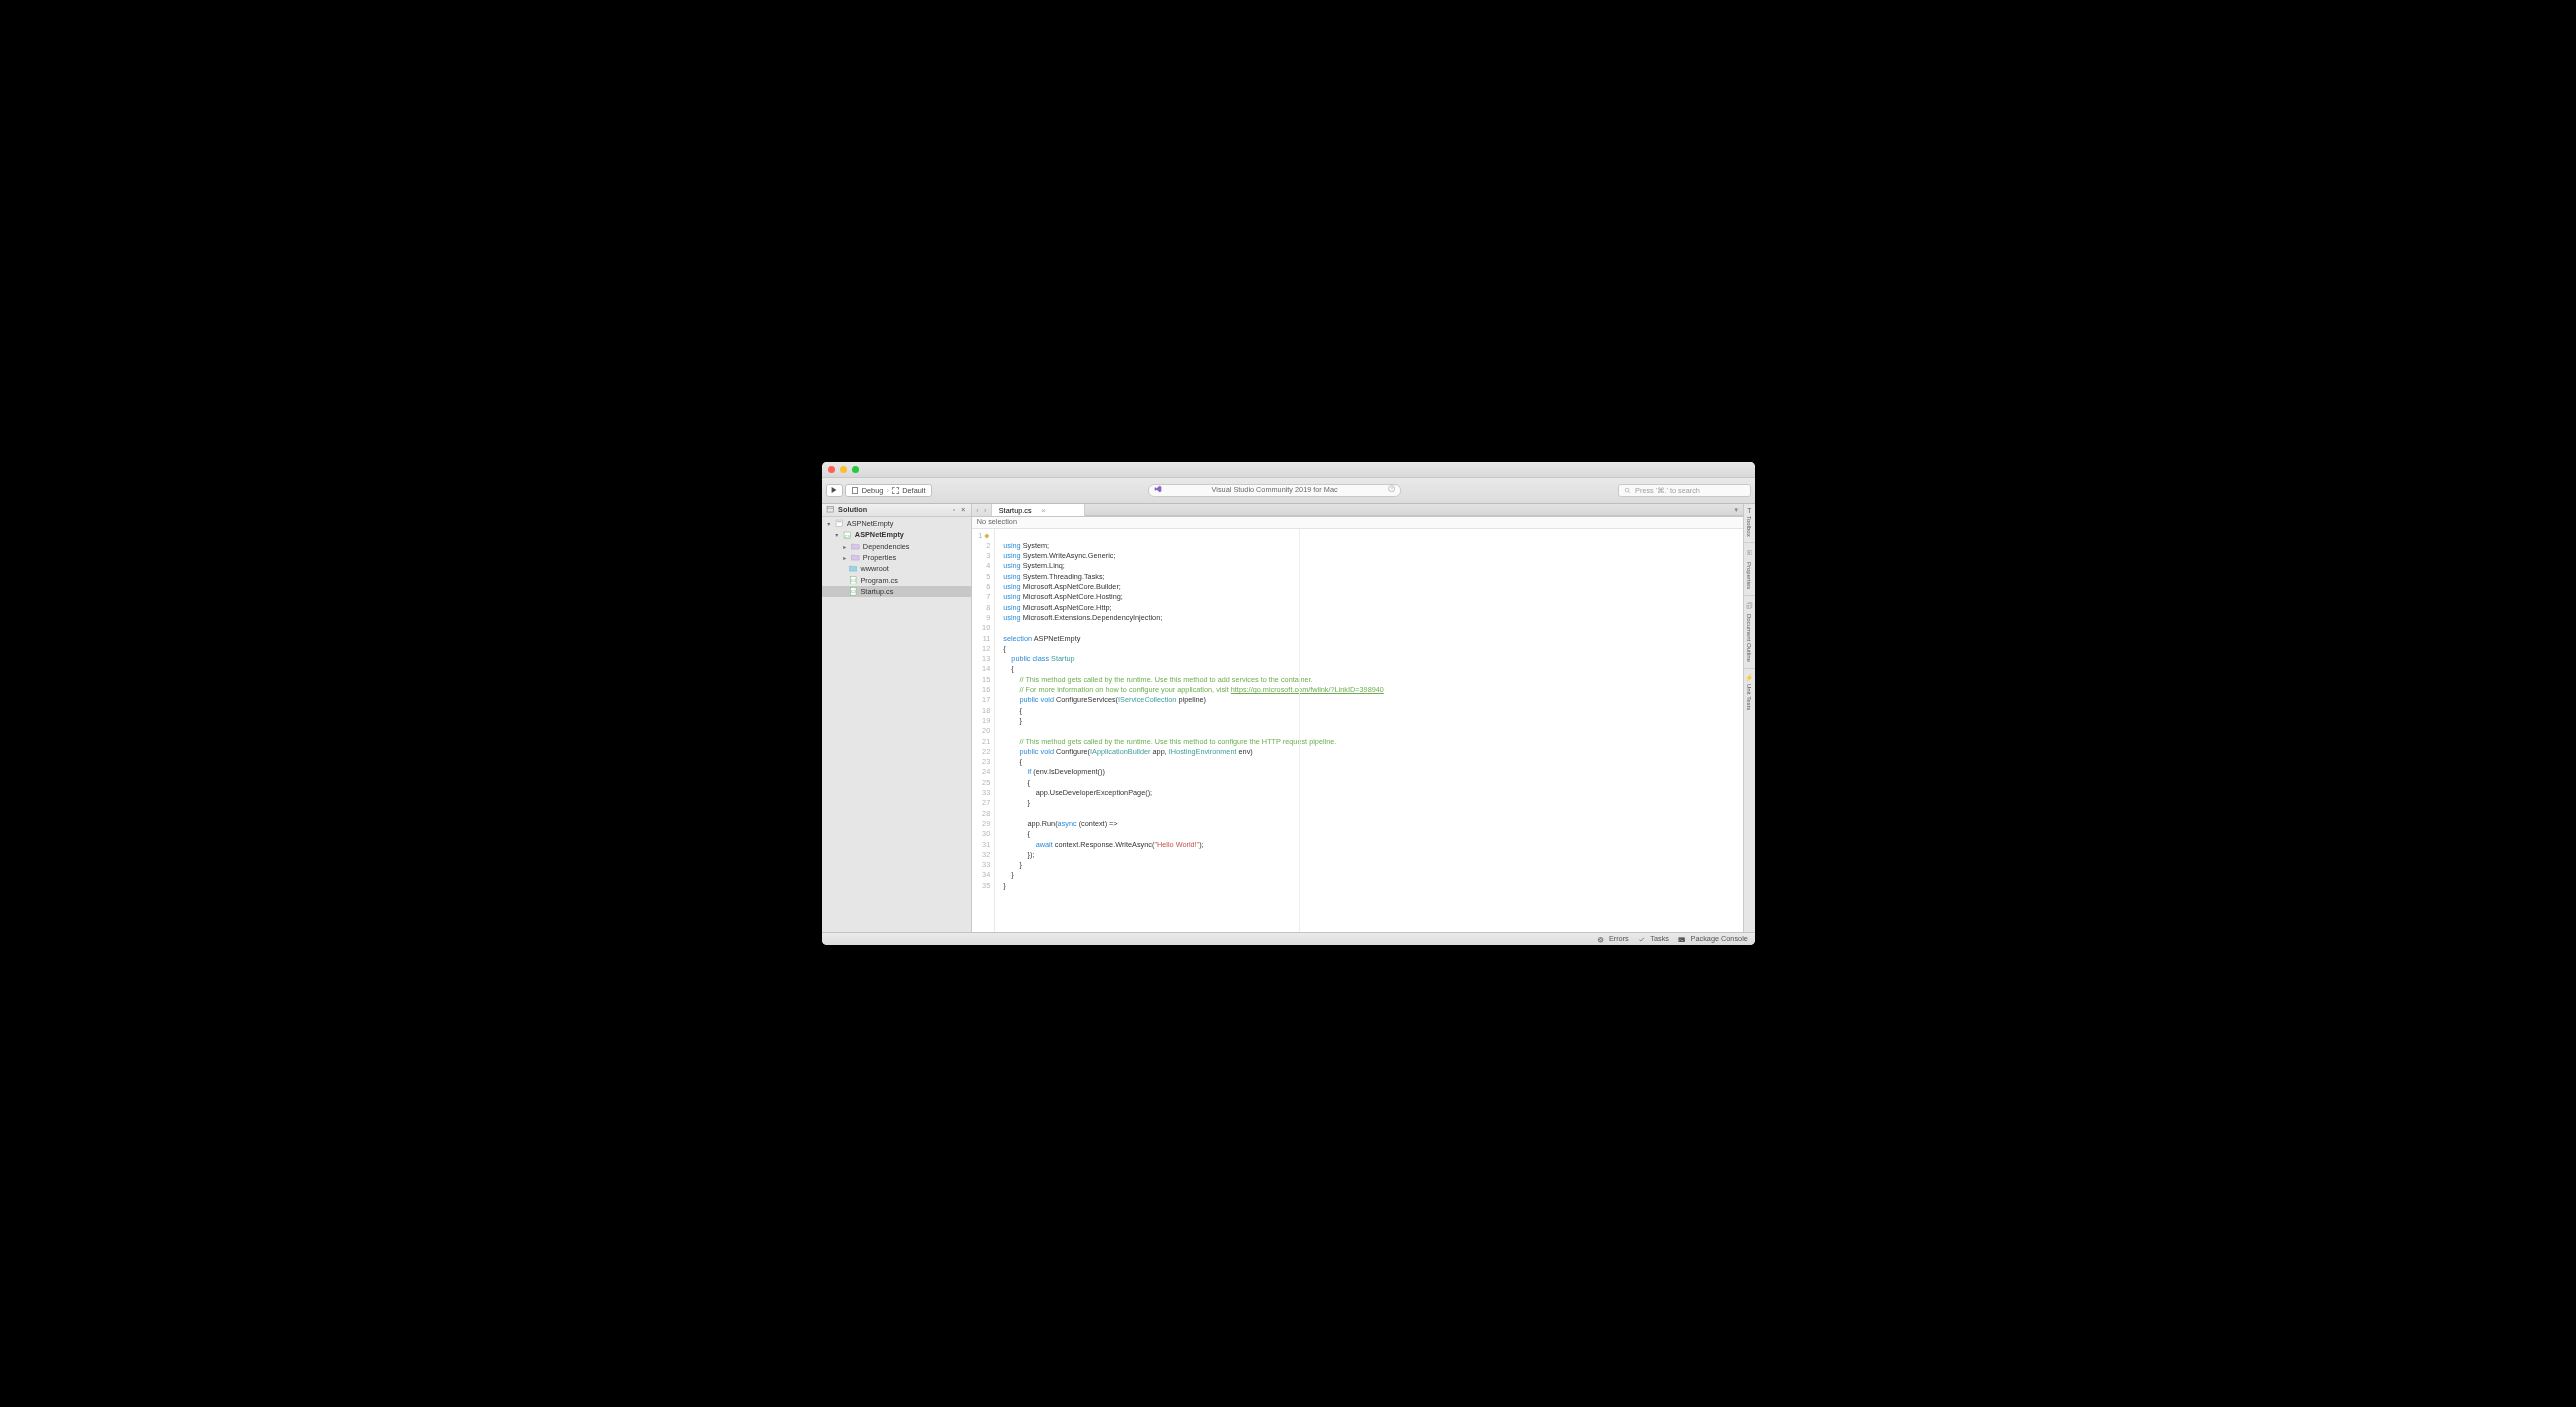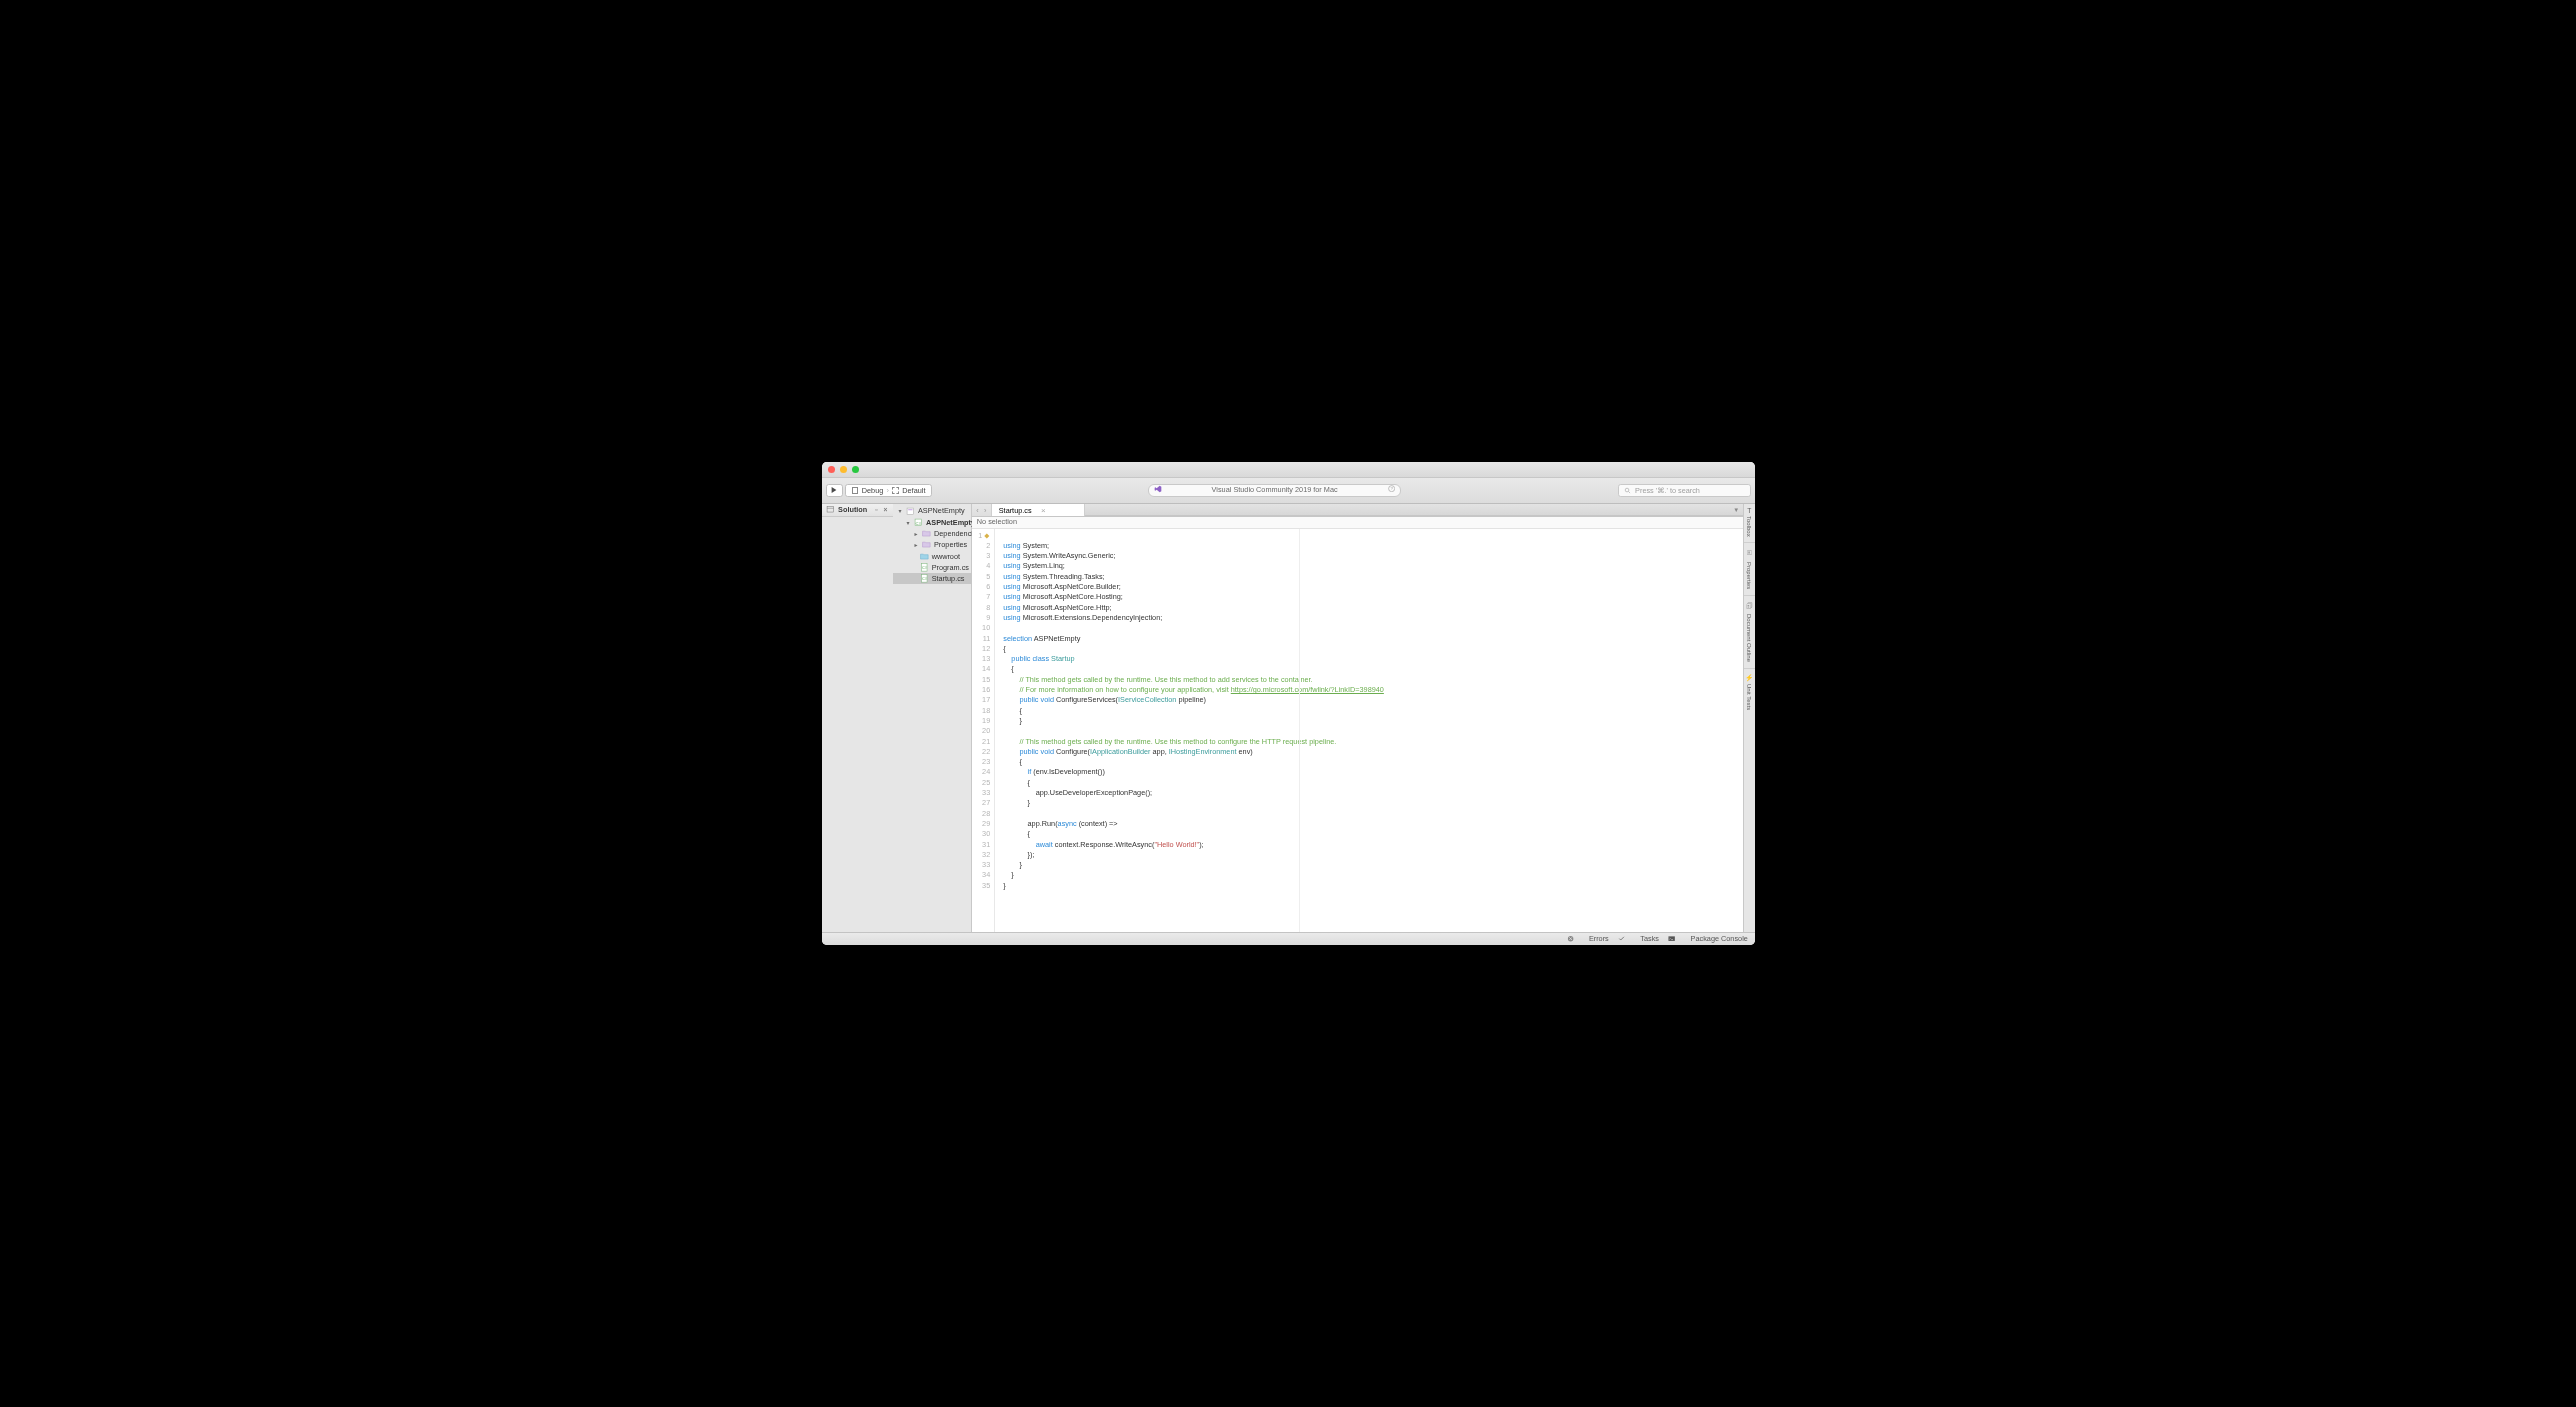--- a/index.html
+++ b/index.html
@@ -40,21 +40,21 @@
 }
 .title-pill .vs-icon { position: absolute; left: 5.3px; display: flex; }
 .title-pill .help-icon { position: absolute; right: 5.3px; display: flex; color: #9a9a9a; }
 .search-pill {
   width: 133px; height: 13.3px; background: #fafafa; border: 0.7px solid #c9c9c9; border-radius: 2.7px;
   display: flex; align-items: center; gap: 4px; color: #a0a0a0; font-size: 7.3px; padding: 0 5.3px;
 }
 
 .body { flex: 1; display: flex; min-height: 0; }
 
-.sidebar { width: 150px; background: #e6e6e6; border-right: 0.7px solid #c8c8c8; display: flex; flex-direction: row; font-size: 7.3px; }
+.sidebar { width: 150px; background: #e6e6e6; border-right: 0.7px solid #c8c8c8; display: flex; flex-direction: column; font-size: 7.3px; }
 .panel-header {
   height: 12.7px; background: linear-gradient(#f0f0f0,#e2e2e2); border-bottom: 0.7px solid #cacaca;
   display: flex; align-items: center; padding: 0 4px; font-weight: 600; color: #3a3a3a; gap: 3.3px;
 }
 .panel-header .spacer { flex: 1; }
 .panel-header .btn { color: #7a7a7a; cursor: pointer; font-size: 6.7px; padding: 0 1.3px; }
 .tree { padding-top: 1.3px; }
 .tree-row {
   height: 11.3px; display: flex; align-items: center; gap: 2.7px; color: #333; cursor: pointer;
   padding-right: 4px; white-space: nowrap;
@@ -110,21 +110,21 @@
 .rb-item { writing-mode: vertical-rl; padding: 5.3px 0; cursor: pointer; display:flex; align-items:center; gap:2.7px; }
 .rb-item.first { padding-top: 2.7px; }
 .rb-sep { height: 0.7px; width: 100%; background: #cfcfcf; }
 .rb-icon { writing-mode: horizontal-tb; font-size: 6.7px; }
 
 .statusbar {
   height: 13.3px; background: linear-gradient(#eaeaea,#dcdcdc); border-top: 0.7px solid #c3c3c3;
   display: flex; align-items: center; justify-content: flex-end; gap: 9.3px; padding: 0 6.7px;
   font-size: 7.3px; color: #555;
 }
-.status-item { display: flex; align-items: center; gap: 15px; cursor: pointer; }
+.status-item { display: flex; align-items: flex-end; gap: 5px; cursor: pointer; }
 .status-item svg { width: 7.3px; height: 7.3px; }
 
 .square-icon { width:6.7px; height:6.7px; border:0.7px solid #888; display:inline-block; }
 </style>
 </head>
 <body>
 
 <div class="window">
 
   <div class="titlebar">

